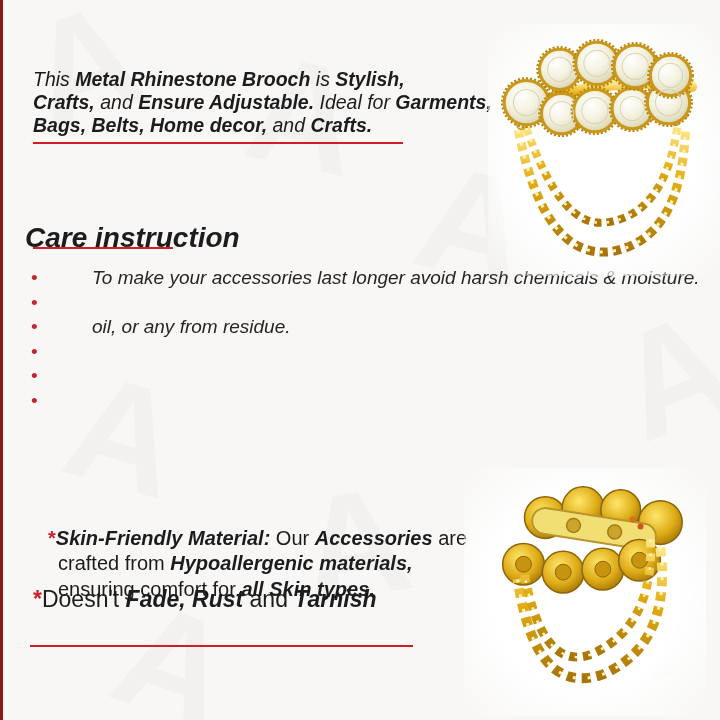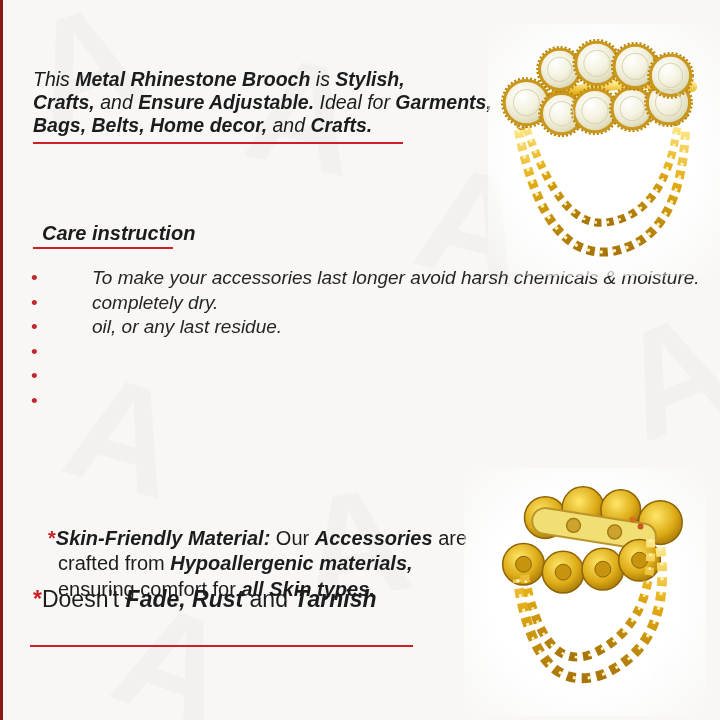--- a/index.html
+++ b/index.html
@@ -42,22 +42,22 @@
   }
   .intro .line{white-space:nowrap;}
   .seg-b{font-weight:700;font-style:italic;}
   .seg-r{color:var(--red);font-weight:700;}
   .rule{
     position:absolute;height:2px;background:var(--red);z-index:1;
   }
   .intro-rule{left:33px;top:142px;width:370px;}
   
   .care-heading{
-    left:42px;top:222px;
-    font-size:20px;font-weight:700;font-style:italic;
+    left:25px;top:222px;
+    font-size:28px;font-weight:700;font-style:italic;
     color:var(--ink);
   }
   .care-rule{left:33px;top:247px;width:140px;}
   
   .care-list{
     left:31px;top:266px;
     font-size:19px;line-height:24.6px;
     color:#262626;
     font-style:italic;
     list-style:none;margin:0;padding:0;
@@ -120,27 +120,26 @@
   <ul class="layer care-list">
       <li>
         <span class="dot">•</span>
         <div>
           <div class="care-line">To make your accessories last longer avoid harsh chemicals &amp; moisture.</div>
         </div>
       </li>
       <li>
         <span class="dot">•</span>
         <div>
-          <div class="care-line">completely dry.</div>
-        </div>
-      </li>
-      <li>
-        <span class="dot">•</span>
-        <div>
-          <div class="care-line">oil, or any last residue.</div>
+        </div>
+      </li>
+      <li>
+        <span class="dot">•</span>
+        <div>
+          <div class="care-line">oil, or any from residue.</div>
         </div>
       </li>
       <li>
         <span class="dot">•</span>
         <div>
         </div>
       </li>
       <li>
         <span class="dot">•</span>
       </li>

